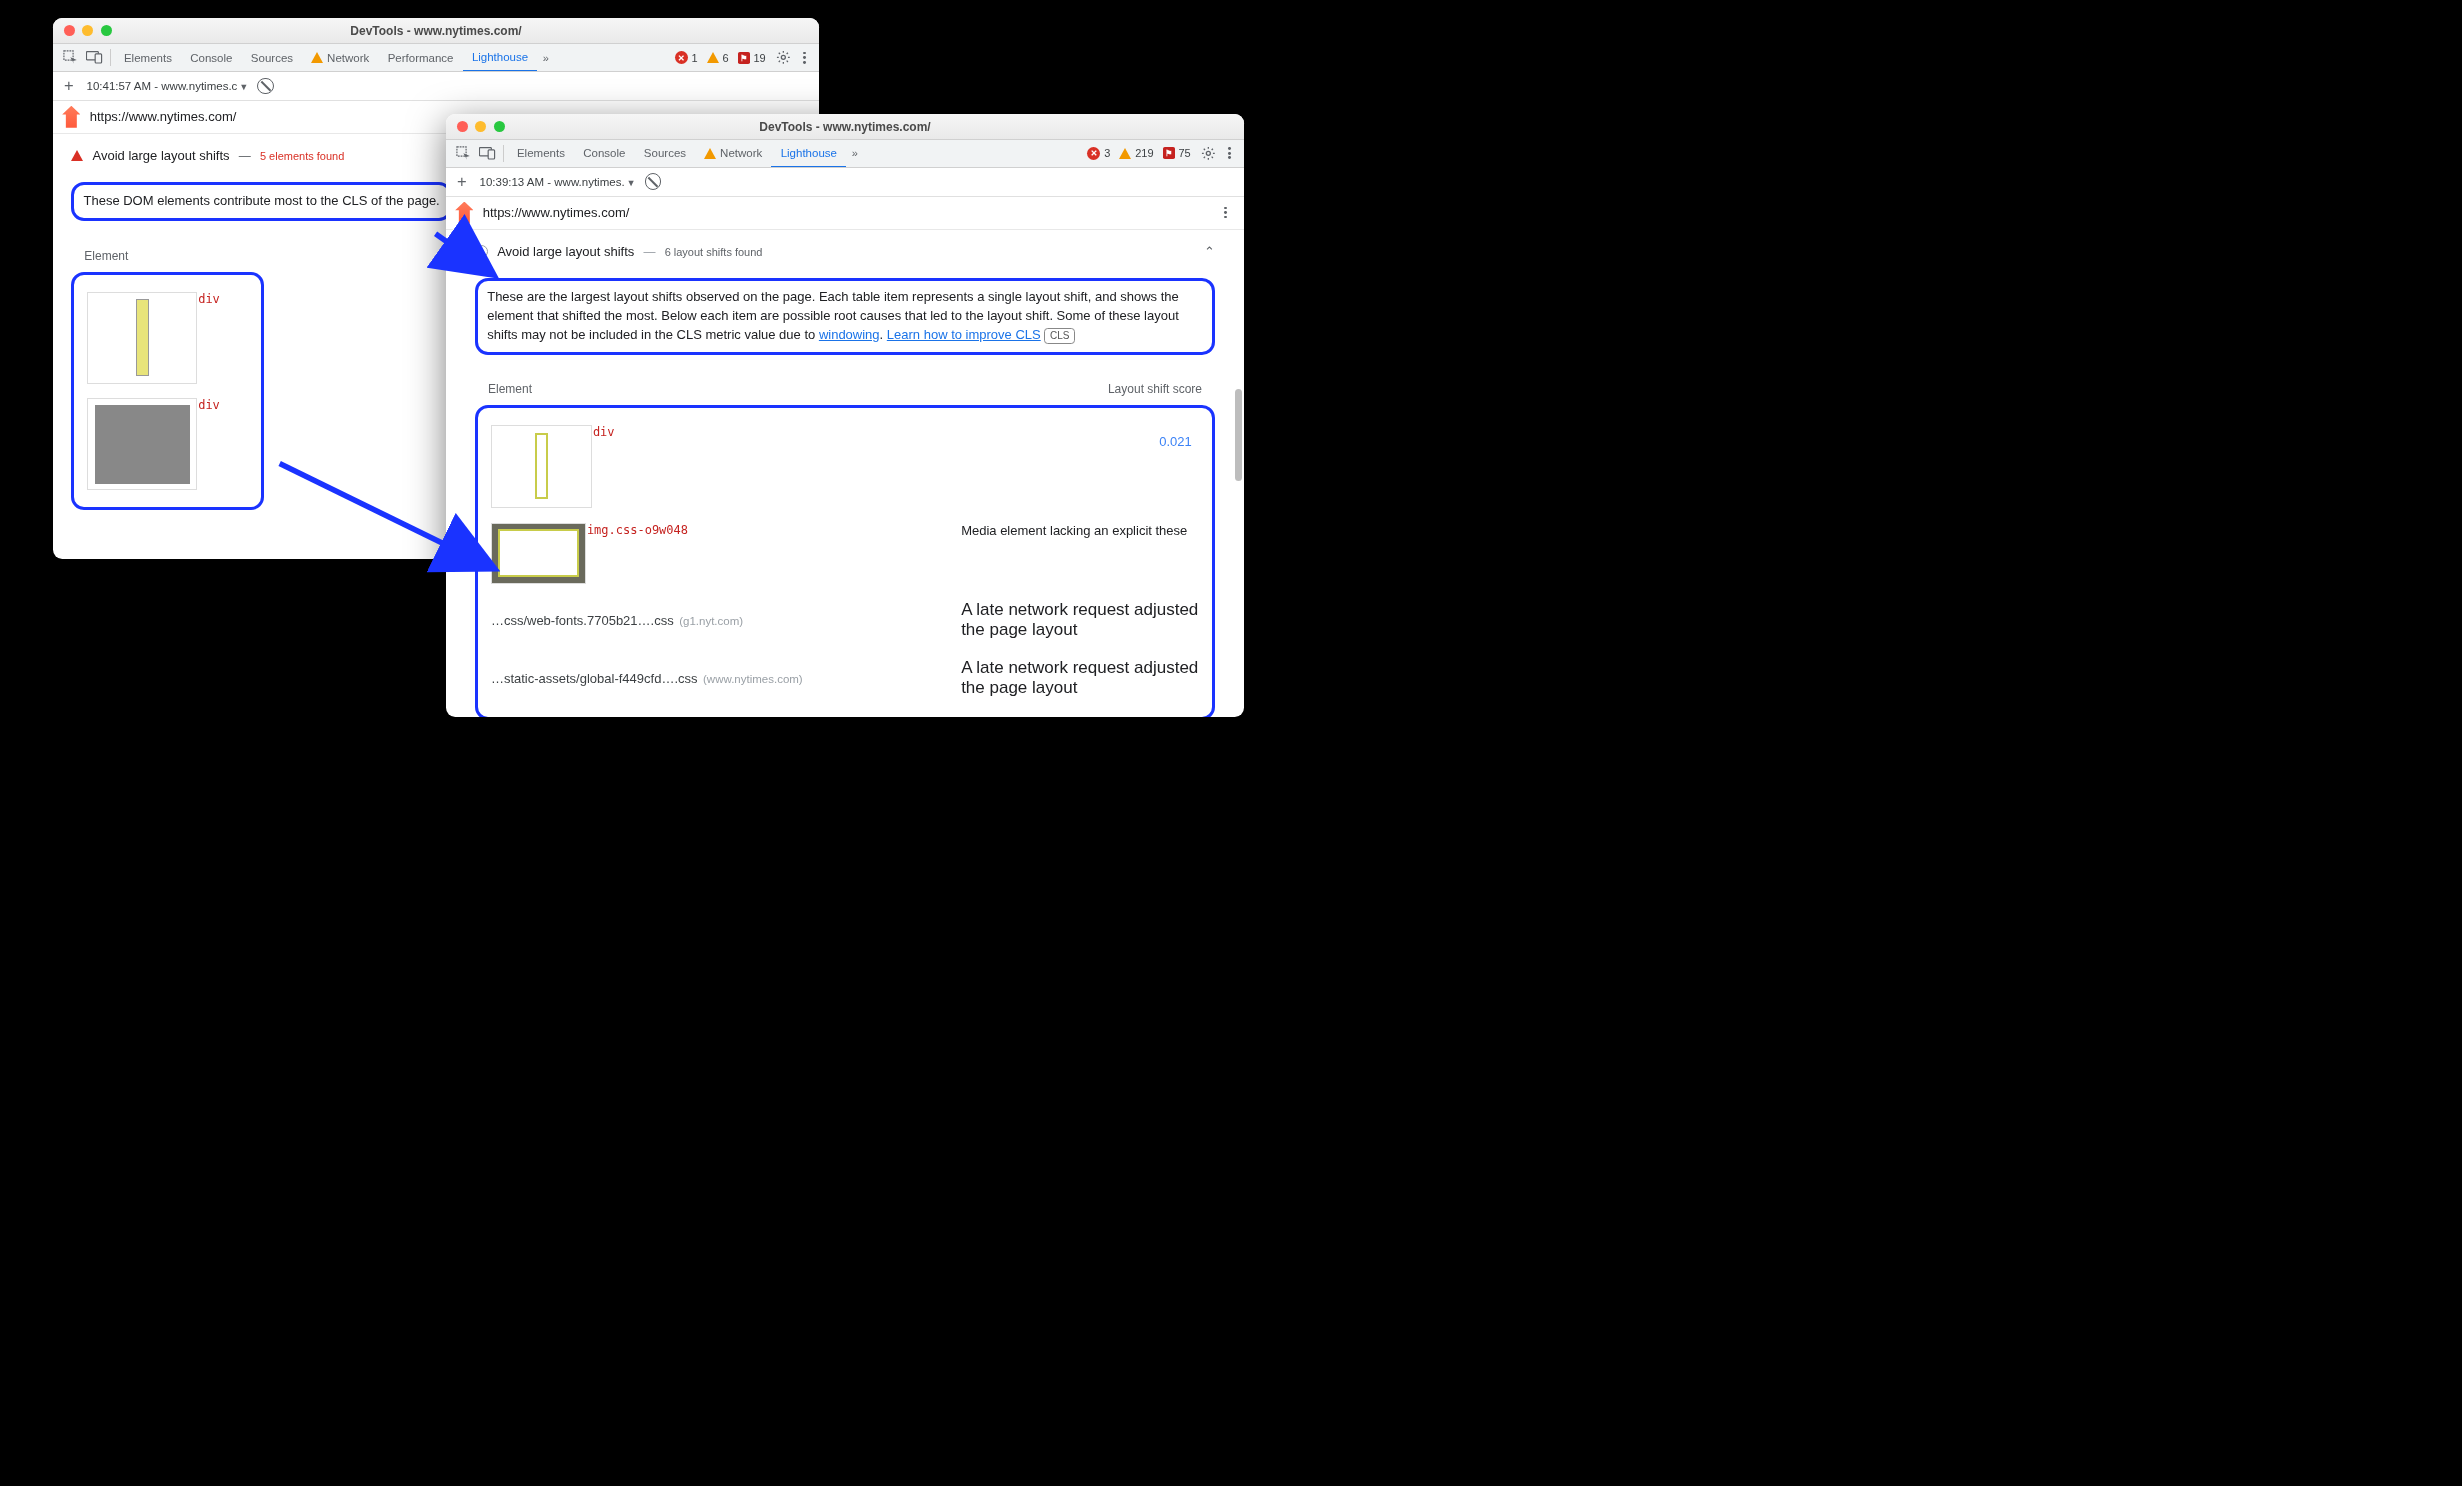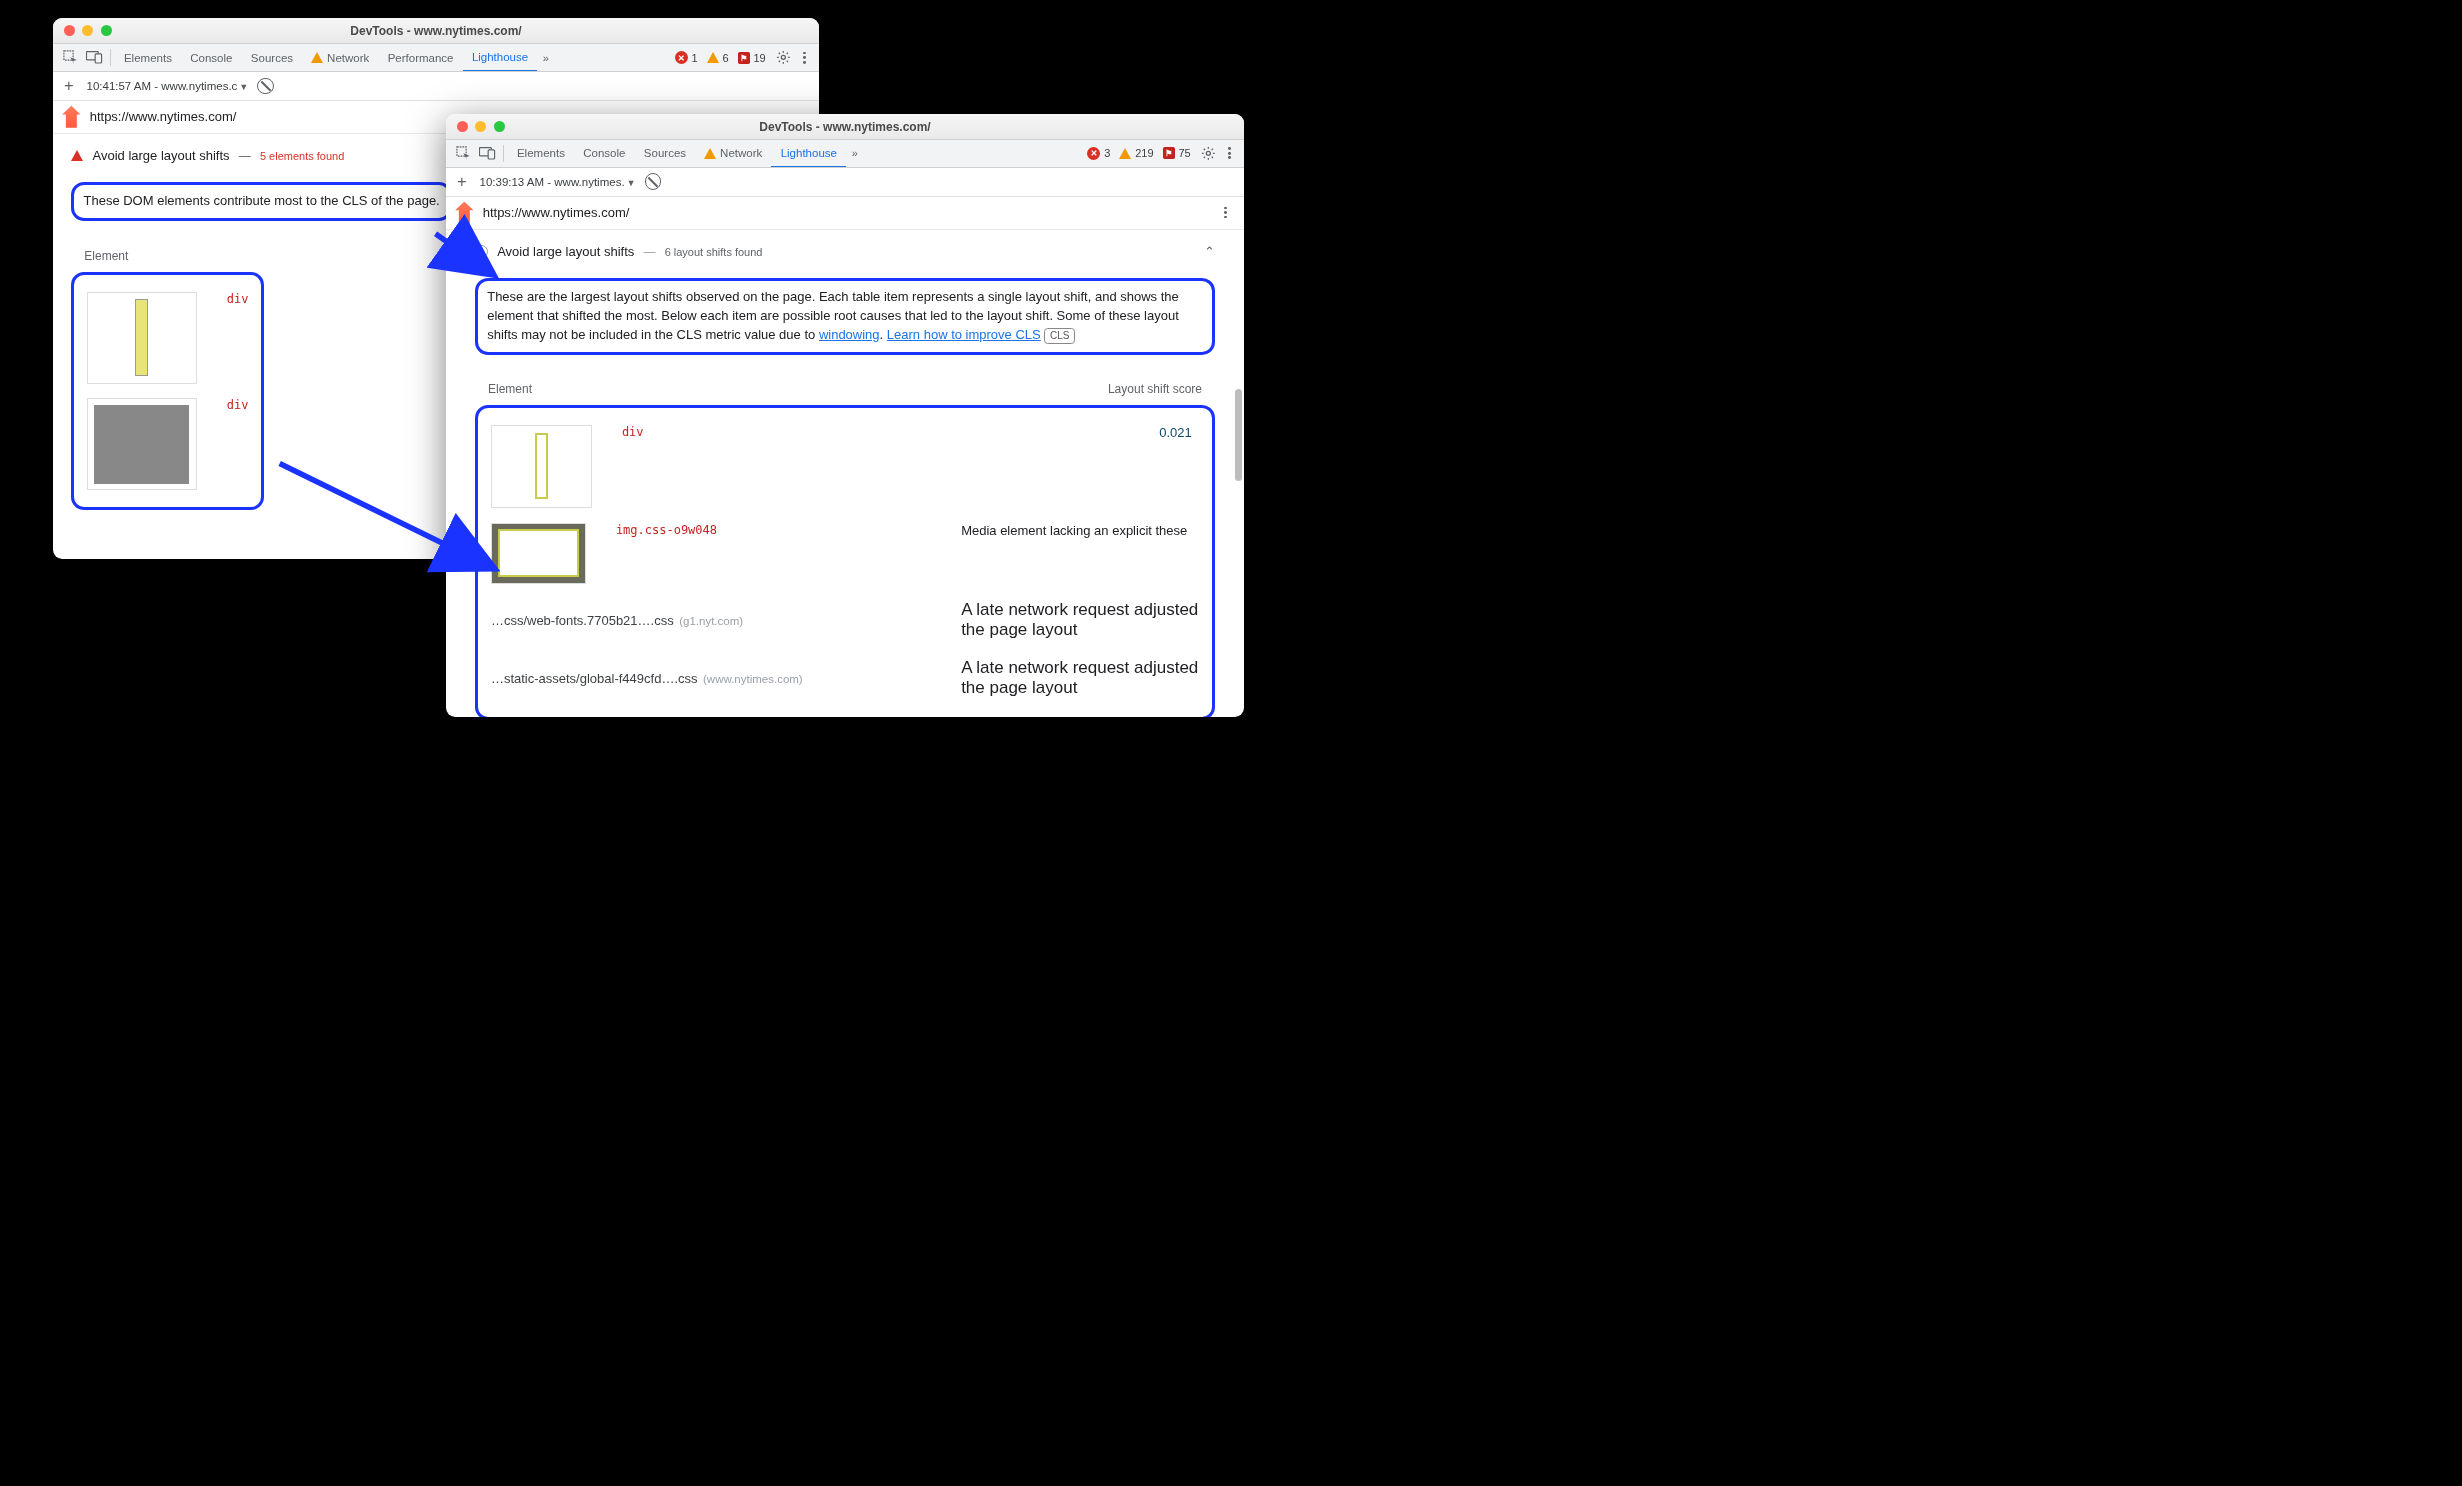--- a/index.html
+++ b/index.html
@@ -96,29 +96,29 @@
     border:3.7px solid #1a33ff; border-radius:13px; padding:7.3px 9.2px; margin-top:13px;
     font-size:13px; color:#202124; line-height:1.45;
   }
   .link{ color:#1a73e8; text-decoration:underline; cursor:pointer;}
   .cls-tag{ display:inline-block;border:0.9px solid #888;border-radius:3.7px;padding:0 4.6px;font-size:10px;margin-left:3.7px;color:#555;}
   .table-wrap{ margin-top:18.3px;}
   .th-row{ display:flex;align-items:center;padding:9.2px 13px;font-size:12px;color:#5f6368;}
   .th-row .col1{flex:1;}
   .th-row .col2{width:147px;text-align:right;}
   .elem-box{border:3.7px solid #1a33ff;border-radius:13px;padding:9.2px;}
-  .elem-row{ display:flex; gap:30px; padding:7.3px 3.7px; align-items:flex-start;}
+  .elem-row{ display:flex; gap:1px; padding:7.3px 3.7px; align-items:flex-start;}
   .thumb{ width:110px;height:92px;background:#fff;border:0.9px solid #ddd;display:flex;align-items:center;justify-content:center;}
   .thumb.dark{background:#6a6a5c;}
   .thumb-inner1{ width:13px;height:77px;background:#e8e47a;border:0.9px solid #999;}
   .thumb-inner2{ width:95px;height:79px;background:#888;}
   .thumb-inner3{ width:13px;height:66px;background:#fff;border:2.8px solid #c8cc4a;}
   .thumb-inner4{ width:81px;height:48px;background:#fff;border:2.8px solid #c8cc4a;}
   .code{ font-family: ui-monospace,Menlo,Consolas,monospace; color:#c5221f; font-size:12px;}
-  .score{ margin-left:auto; font-size:13px;color:#0c4a6e; padding-right:7.3px;}
+  .score{ margin-left:auto; font-size:13px;color:#3b82f6; padding-right:7.3px;margin-top:9px;}
   .cause{ font-size:13px;color:#202124;}
   .cause-row{ display:flex; padding:9.2px 3.7px; gap:18.3px; align-items:center;}
   .cause-left{ flex:1; font-size:13px; color:#3c4043;}
   .cause-left .muted{ color:#9aa0a6; font-size:11.5px; margin-left:5.5px;}
   .cause-right{ width:238px; font-size:17px;color:#202124;}
   .grey-circle{ width:13px;height:13px;border:1.8px solid #9aa0a6;border-radius:50%;}
   .chev-up{ font-size:13px;color:#5f6368; cursor:pointer;}
   .far-kebab{ margin-left:auto;}
   .arrow{ position:absolute; pointer-events:none; }
   .arrow svg{ overflow:visible; }

